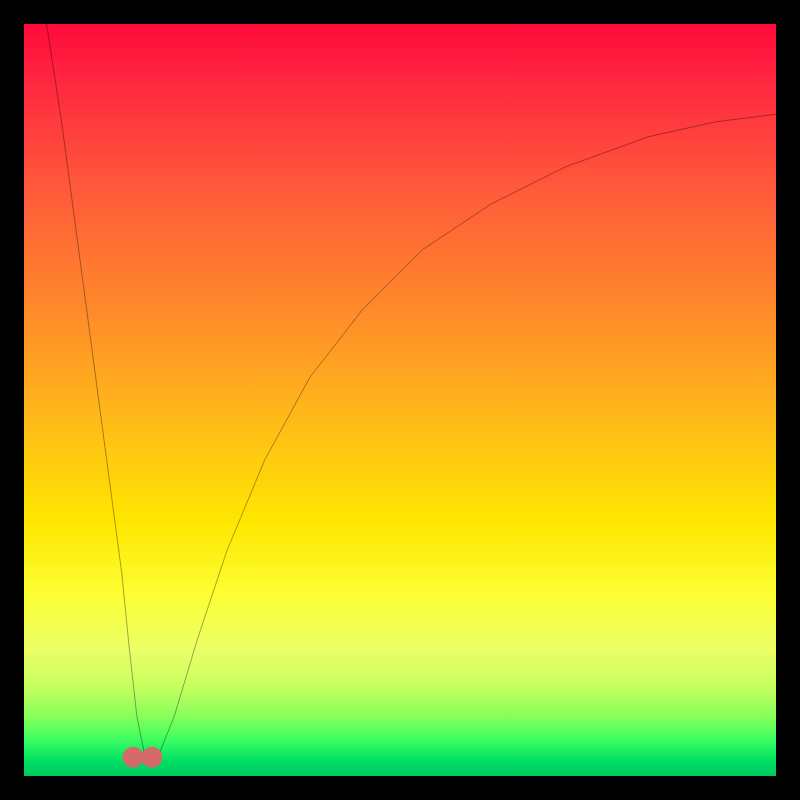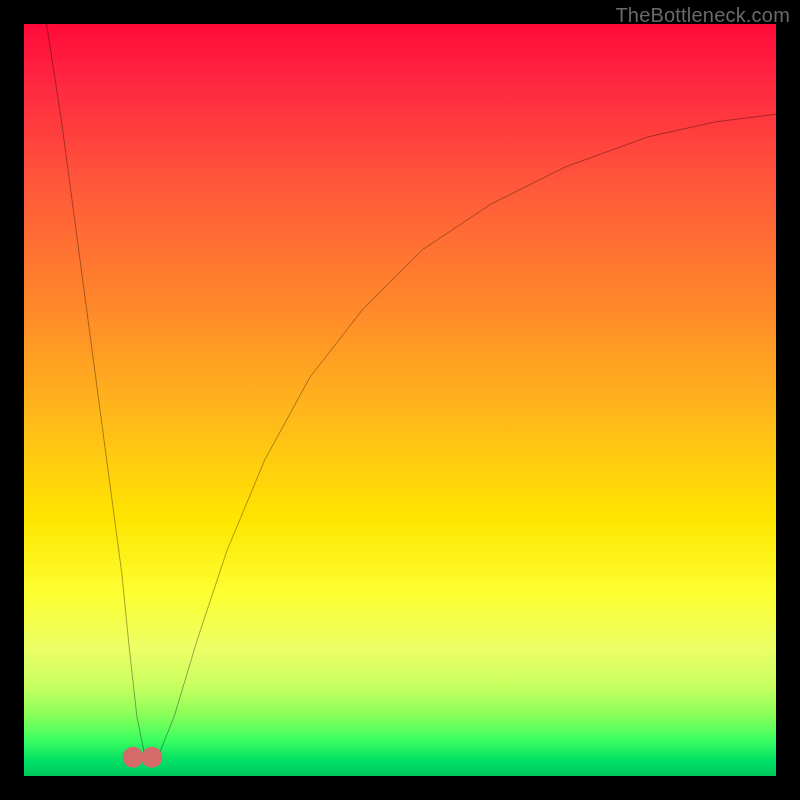--- a/index.html
+++ b/index.html
@@ -70,15 +70,14 @@
 
     <svg class="curve" viewBox="0 0 100 100" preserveAspectRatio="none">
       <path id="curve-path" fill="none" stroke="#000000" stroke-width="0.35" vector-effect="non-scaling-stroke" d="M3.00 0.00 L5.00 13.00 L7.00 28.00 L9.00 43.00 L11.00 58.00 L13.00 73.00 L14.00 83.00 L15.00 92.00 L16.00 97.00 L17.00 98.00 L18.00 97.00 L20.00 92.00 L23.00 82.00 L27.00 70.00 L32.00 58.00 L38.00 47.00 L45.00 38.00 L53.00 30.00 L62.00 24.00 L72.00 19.00 L83.00 15.00 L92.00 13.00 L100.00 12.00"></path>
       <g id="markers-group">
           <circle cx="14.5" cy="97.5" r="1.4" fill="#d46a6a"></circle>
           <circle cx="17" cy="97.5" r="1.4" fill="#d46a6a"></circle>
         </g>
     </svg>
   </div>
 
-  <div class="watermark">TheBottleneck.com</div>
 
 </div>
 
 </body></html>

